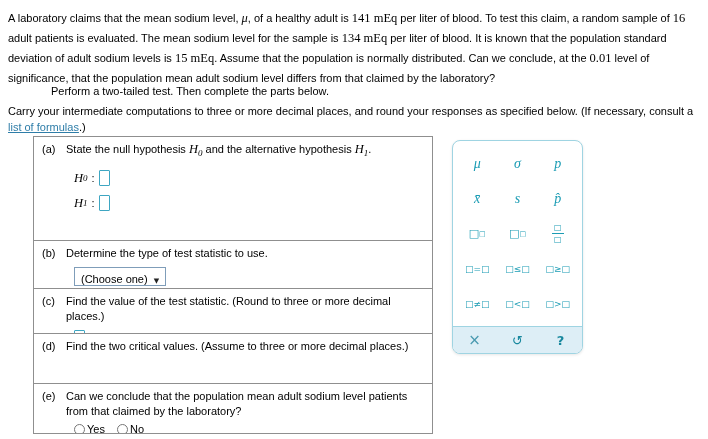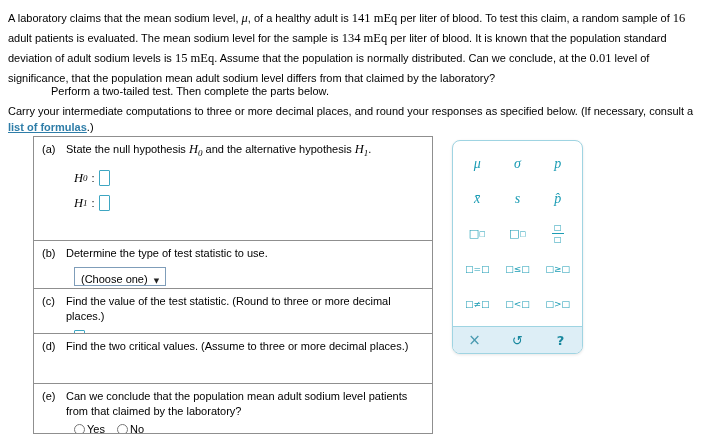--- a/index.html
+++ b/index.html
@@ -8,21 +8,21 @@
     font-family:"Liberation Sans", sans-serif; font-size:11px; color:#000;
     position:relative; overflow:hidden;
   }
   
   .top { position:absolute; left:8px; top:8px; width:698px; line-height:20px; }
   .math { font-family:"Liberation Serif", serif; font-size:12.5px; }
   .mi   { font-family:"Liberation Serif", serif; font-style:italic; font-size:12.5px; }
   .msub { font-family:"Liberation Serif", serif; font-style:italic; font-size:9px; }
   .perform { position:absolute; left:8px; top:85px;margin-left:43px; }
   .carry { position:absolute; left:8px; top:104px; width:698px; line-height:15.5px; }
-  a.flink { color:#2e7da8; text-decoration:underline; cursor:pointer;font-weight:bold; }
+  a.flink { color:#2e7da8; text-decoration:underline; cursor:pointer; }
 
   
   .qbox { position:absolute; left:33px; top:136px; width:400px; border:1px solid #8f8f8f; background:#fff; }
   .sec { padding:5px 8px 4px 8px; overflow:hidden; }
   .sec + .sec { border-top:1px solid #8f8f8f; }
   .sec-a { height:103px; }
   .sec-b { height:48px; }
   .sec-c { height:45px; }
   .sec-d { height:50px; }
   .sec-e { height:50px; }

